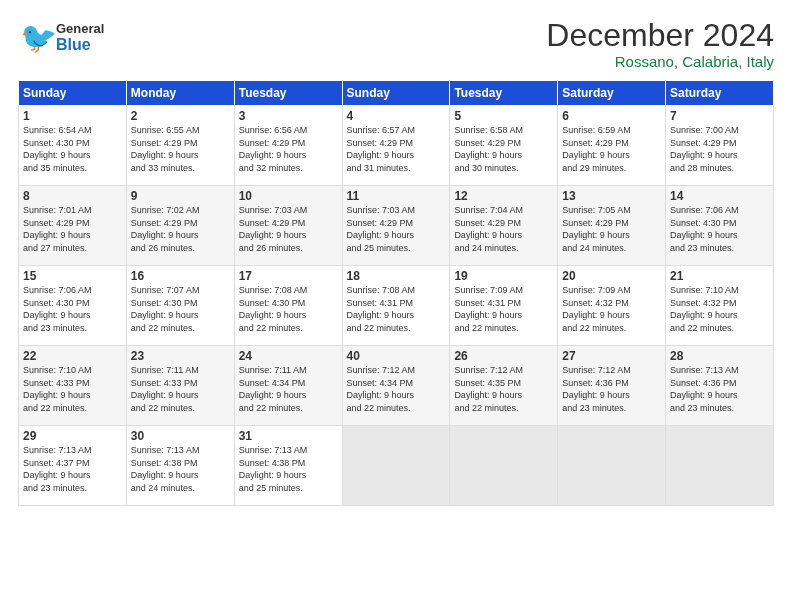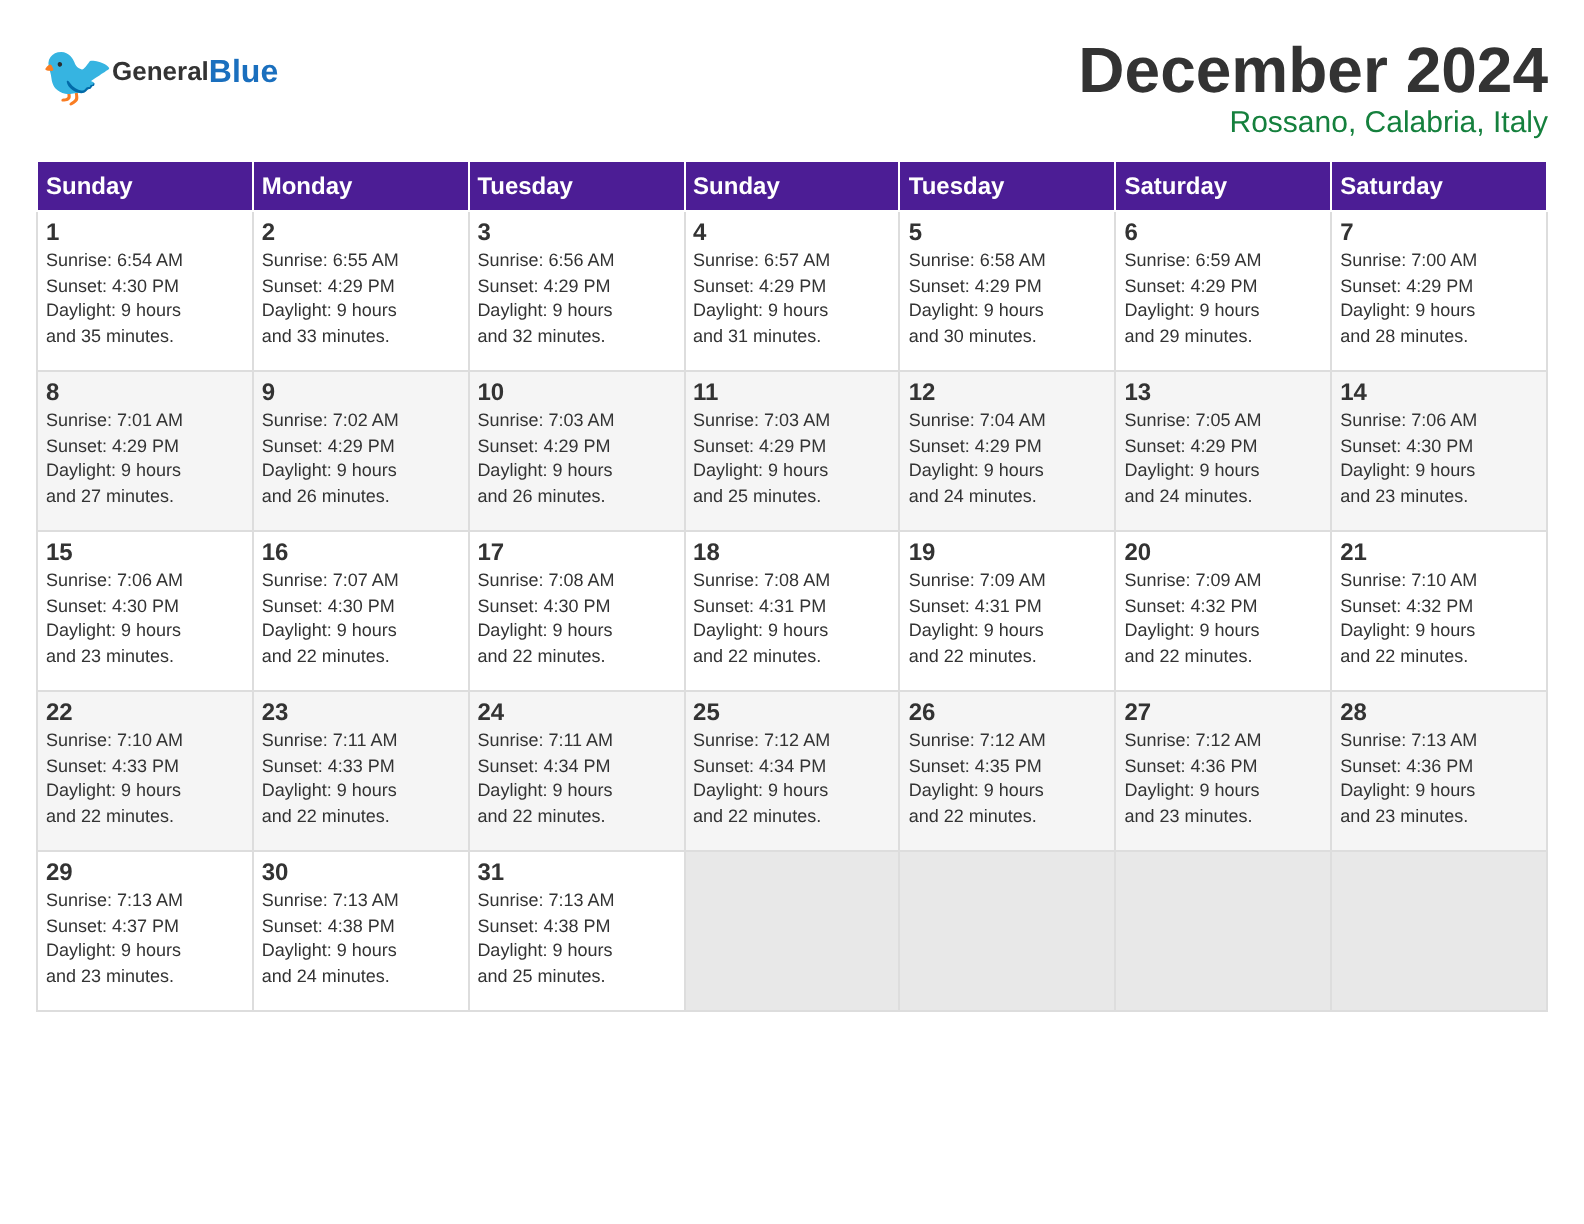--- a/index.html
+++ b/index.html
@@ -19,35 +19,35 @@
       display: flex;
       justify-content: space-between;
       align-items: flex-start;
       margin-bottom: 10px;
     }
     .title-block {
       text-align: right;
     }
     .month-year {
       font-size: 32px;
-      font-weight: bold;
+      font-weight: normal;
       color: #333;
       line-height: 1.1;
     }
     .location {
       font-size: 15px;
       color: #15803d;
     }
     .calendar {
       width: 100%;
       border-collapse: collapse;
       table-layout: fixed;
     }
     .calendar th {
-      background: #4c1d95;
+      background: #1d4ed8;
       color: #fff;
       font-size: 12px;
       font-weight: bold;
       padding: 5px 4px;
       text-align: left;
       border: 1px solid #fff;
     }
     .calendar td {
       border: 1px solid #ddd;
       vertical-align: top;
@@ -73,21 +73,21 @@
       font-size: 9px;
       line-height: 1.4;
       color: #333;
     }
     .logo-wrapper {
       display: flex;
       align-items: center;
     }
     .logo-name {
       display: flex;
-      flex-direction: row;
+      flex-direction: column;
     }
     .logo-line1 {
       font-size: 13px;
       font-weight: bold;
       color: #333;
     }
     .logo-line2 {
       font-size: 16px;
       font-weight: bold;
       color: #1a6fbe;
@@ -150,21 +150,21 @@
           <td><span class="day-num">17</span><span class="day-info">Sunrise: 7:08 AM<br>Sunset: 4:30 PM<br>Daylight: 9 hours<br>and 22 minutes.</span></td>
           <td><span class="day-num">18</span><span class="day-info">Sunrise: 7:08 AM<br>Sunset: 4:31 PM<br>Daylight: 9 hours<br>and 22 minutes.</span></td>
           <td><span class="day-num">19</span><span class="day-info">Sunrise: 7:09 AM<br>Sunset: 4:31 PM<br>Daylight: 9 hours<br>and 22 minutes.</span></td>
           <td><span class="day-num">20</span><span class="day-info">Sunrise: 7:09 AM<br>Sunset: 4:32 PM<br>Daylight: 9 hours<br>and 22 minutes.</span></td>
           <td><span class="day-num">21</span><span class="day-info">Sunrise: 7:10 AM<br>Sunset: 4:32 PM<br>Daylight: 9 hours<br>and 22 minutes.</span></td>
         </tr>
         <tr>
           <td><span class="day-num">22</span><span class="day-info">Sunrise: 7:10 AM<br>Sunset: 4:33 PM<br>Daylight: 9 hours<br>and 22 minutes.</span></td>
           <td><span class="day-num">23</span><span class="day-info">Sunrise: 7:11 AM<br>Sunset: 4:33 PM<br>Daylight: 9 hours<br>and 22 minutes.</span></td>
           <td><span class="day-num">24</span><span class="day-info">Sunrise: 7:11 AM<br>Sunset: 4:34 PM<br>Daylight: 9 hours<br>and 22 minutes.</span></td>
-          <td><span class="day-num">25</span><span class="day-info">Sunrise: 7:12 AM<br>Sunset: 4:34 PM<br>Daylight: 9 hours<br>and 22 minutes.</span></td>
+          <td><span class="day-num">40</span><span class="day-info">Sunrise: 7:12 AM<br>Sunset: 4:34 PM<br>Daylight: 9 hours<br>and 22 minutes.</span></td>
           <td><span class="day-num">26</span><span class="day-info">Sunrise: 7:12 AM<br>Sunset: 4:35 PM<br>Daylight: 9 hours<br>and 22 minutes.</span></td>
           <td><span class="day-num">27</span><span class="day-info">Sunrise: 7:12 AM<br>Sunset: 4:36 PM<br>Daylight: 9 hours<br>and 23 minutes.</span></td>
           <td><span class="day-num">28</span><span class="day-info">Sunrise: 7:13 AM<br>Sunset: 4:36 PM<br>Daylight: 9 hours<br>and 23 minutes.</span></td>
         </tr>
         <tr>
           <td><span class="day-num">29</span><span class="day-info">Sunrise: 7:13 AM<br>Sunset: 4:37 PM<br>Daylight: 9 hours<br>and 23 minutes.</span></td>
           <td><span class="day-num">30</span><span class="day-info">Sunrise: 7:13 AM<br>Sunset: 4:38 PM<br>Daylight: 9 hours<br>and 24 minutes.</span></td>
           <td><span class="day-num">31</span><span class="day-info">Sunrise: 7:13 AM<br>Sunset: 4:38 PM<br>Daylight: 9 hours<br>and 25 minutes.</span></td>
           <td class="empty"></td>
           <td class="empty"></td>

